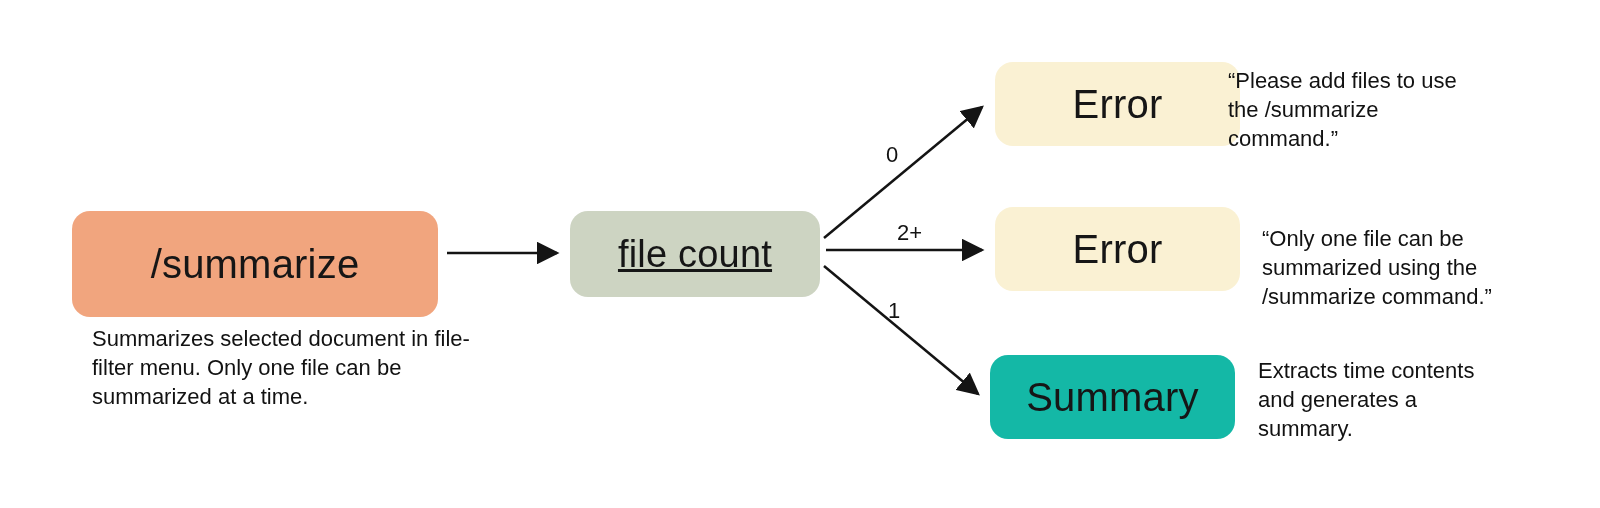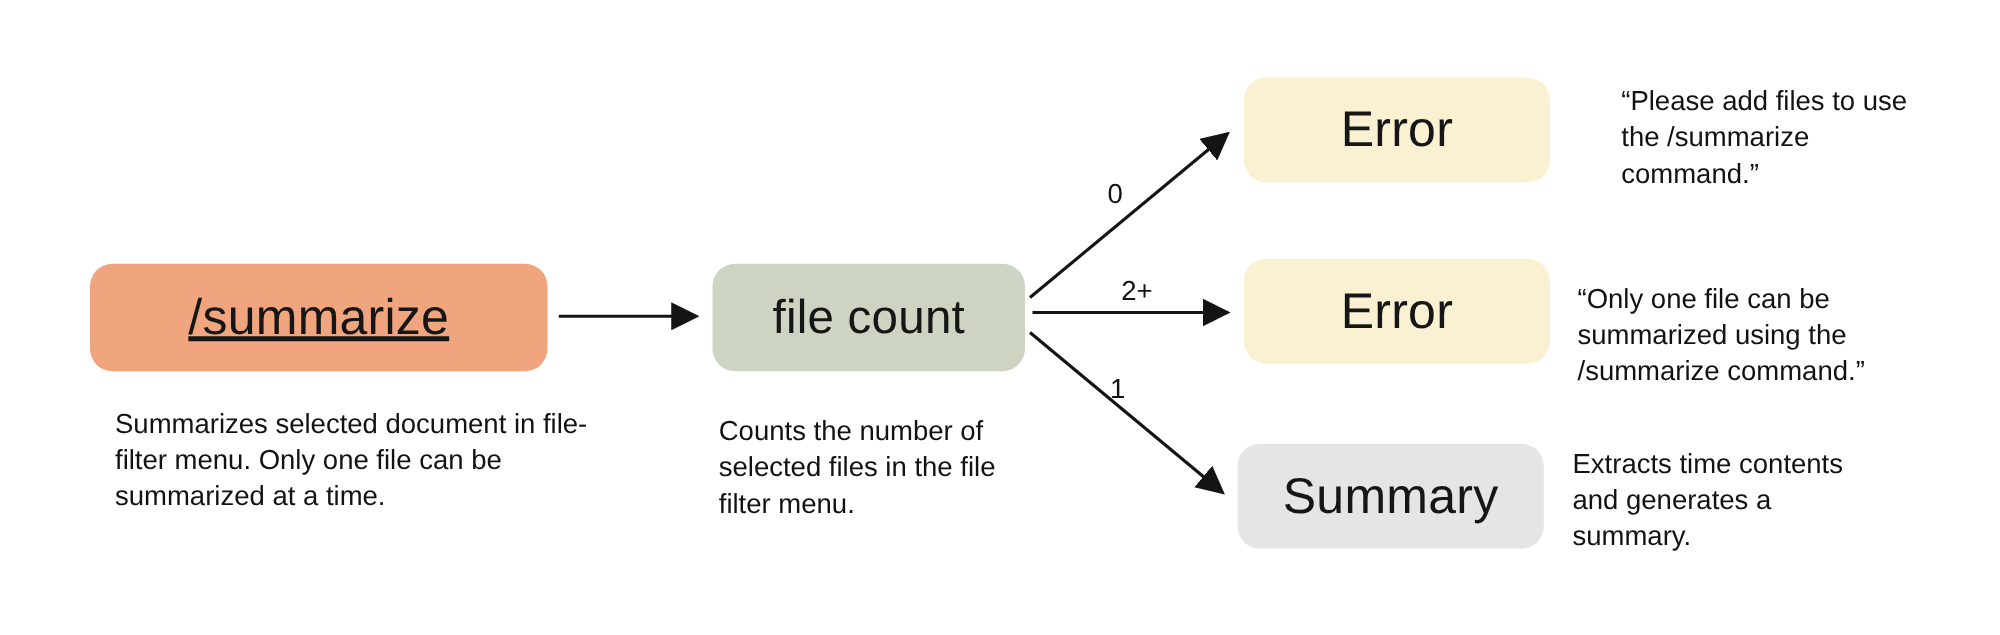--- a/index.html
+++ b/index.html
@@ -25,36 +25,36 @@
   .node {
     position: absolute;
     display: flex;
     align-items: center;
     justify-content: center;
     border-radius: 18px;
     font-size: 40px;
     letter-spacing: 0.2px;
     color: #161616;
   }
-  .node-summarize  { left: 72px;  top: 211px; width: 366px; height: 86px; text-decoration: underline; }
+  .node-summarize  { left: 72px;  top: 211px; width: 366px; height: 106px; }
   .node-file-count { left: 570px; top: 211px; width: 250px; height: 86px; font-size: 38px; }
   .node-error-zero { left: 995px; top: 62px;  width: 245px; height: 84px; }
   .node-error-many { left: 995px; top: 207px; width: 245px; height: 84px; }
   .node-summary    { left: 990px; top: 355px; width: 245px; height: 84px; }
 
   .caption {
     position: absolute;
     margin: 0;
     font-size: 22px;
     line-height: 1.32;
     color: #121212;
   }
   .caption-summarize  { left: 92px;   top: 324px; width: 380px; }
   .caption-file-count { left: 575px;  top: 330px; width: 235px; }
-  .note-error-zero    { left: 1297px; top: 66px;  width: 230px; }
+  .note-error-zero    { left: 1228px; top: 66px;  width: 230px; }
   .note-error-many    { left: 1262px; top: 224px; width: 252px; }
   .note-summary       { left: 1258px; top: 356px; width: 240px; }
 
   .edge-label {
     position: absolute;
     font-size: 22px;
     color: #121212;
   }
   .label-zero { left: 886px; top: 142px; }
   .label-many { left: 897px; top: 220px; }
@@ -78,39 +78,38 @@
   </svg>
 
   <span class="edge-label label-zero">0</span>
   <span class="edge-label label-many">2+</span>
   <span class="edge-label label-one">1</span>
 
   <div class="node node-summarize" style="background: rgb(241, 165, 126);">
     <span>/summarize</span>
   </div>
 
-  <div class="node node-file-count" style="background: rgb(205, 212, 194);">
+  <div class="node node-file-count" style="background: rgb(205, 212, 194); text-decoration: underline;">
     <span>file count</span>
   </div>
 
   <div class="node node-error-zero" style="background: rgb(250, 241, 211);">
     <span>Error</span>
   </div>
 
   <div class="node node-error-many" style="background: rgb(250, 241, 211);">
     <span>Error</span>
   </div>
 
-  <div class="node node-summary" style="background: #e5e5e5;">
+  <div class="node node-summary" style="background: #14b8a6;">
     <span>Summary</span>
   </div>
 
   <p class="caption caption-summarize">Summarizes selected document in file-filter menu. Only one file can be summarized at a time.</p>
 
-  <p class="caption caption-file-count">Counts the number of selected files in the file filter menu.</p>
 
   <p class="caption note-error-zero">“Please add files to use the /summarize command.”</p>
 
   <p class="caption note-error-many">“Only one file can be summarized using the /summarize command.”</p>
 
   <p class="caption note-summary">Extracts time contents and generates a summary.</p>
 
 </div>
 
 </body></html>

